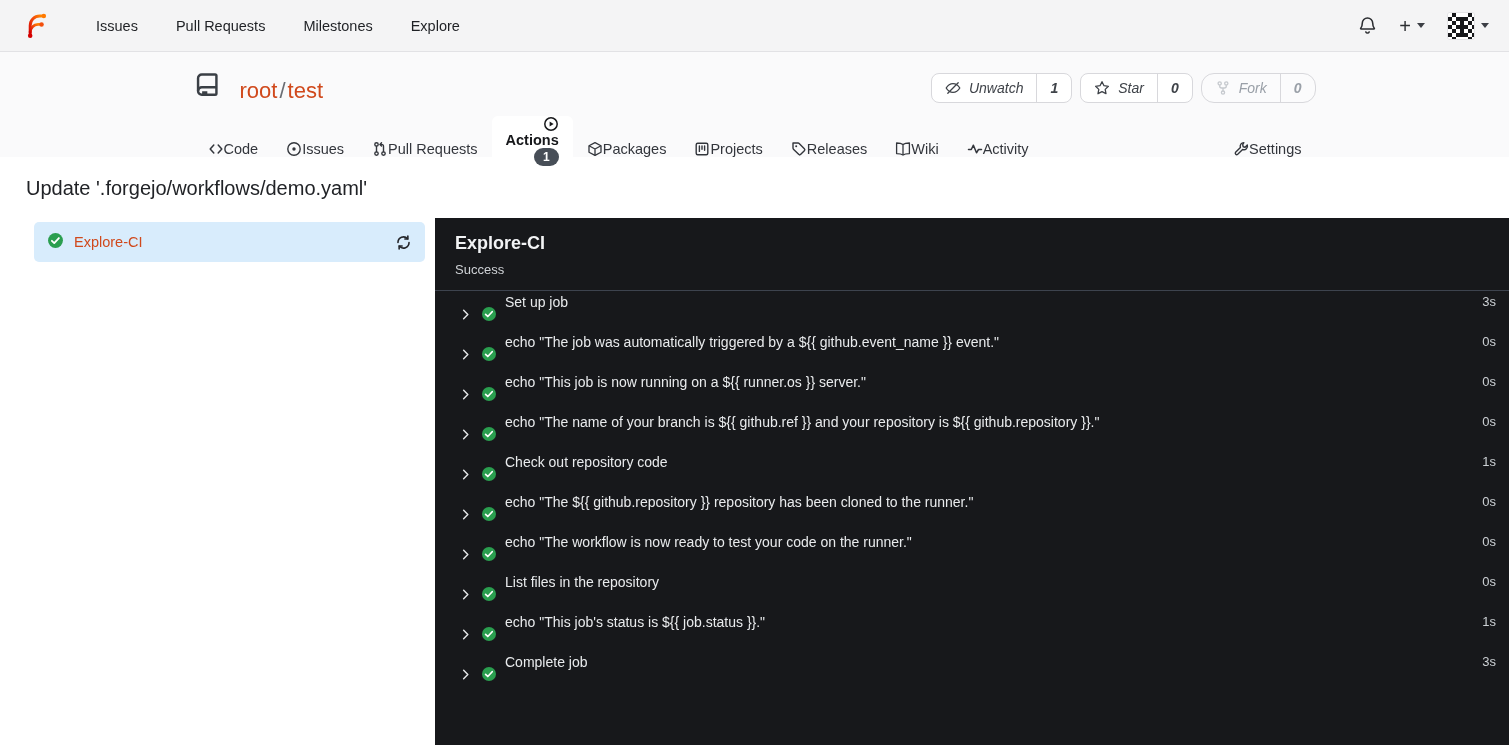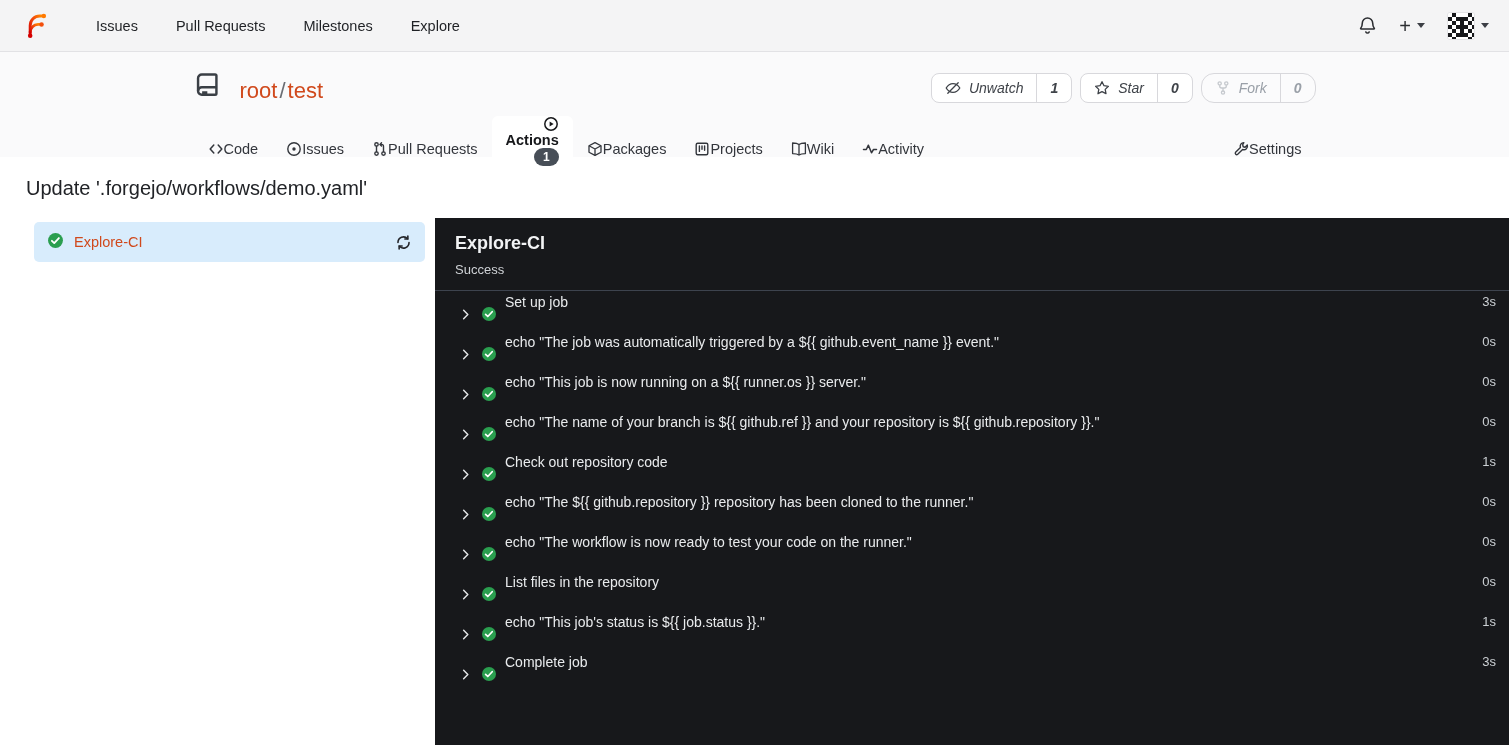--- a/index.html
+++ b/index.html
@@ -235,20 +235,27 @@
         <span data-interactable="false">Packages</span>
       </a>
       <a class="tab" data-interactable="true">
         <svg width="16" height="16" viewBox="0 0 16 16" fill="none" stroke="#33363c" stroke-width="1.4">
           <rect x="2.2" y="2.2" width="11.6" height="11.6" rx="1.5"></rect>
             <path d="M5.4 5v5.4M8 5v3.2M10.6 5v4.2" stroke-linecap="round"></path>
         </svg>
         <span data-interactable="false">Projects</span>
       </a>
       <a class="tab" data-interactable="true">
+        <svg width="16" height="16" viewBox="0 0 16 16" fill="none" stroke="#33363c" stroke-width="1.4" stroke-linejoin="round">
+          <path d="M2 2h5.1c.4 0 .78.16 1.06.44l5.2 5.2a1.5 1.5 0 0 1 0 2.12l-3.6 3.6a1.5 1.5 0 0 1-2.12 0l-5.2-5.2A1.5 1.5 0 0 1 2 7.1z"></path>
+          <circle cx="5.2" cy="5.2" r="1" fill="#33363c" stroke="none"></circle>
+        </svg>
+        <span data-interactable="false">Releases</span>
+      </a>
+      <a class="tab" data-interactable="true">
         <svg width="16" height="16" viewBox="0 0 16 16" fill="none" stroke="#33363c" stroke-width="1.3" stroke-linejoin="round">
           <path d="M8 3.4C6.5 2.3 4.6 2 1.6 2v10.6c3 0 4.9.3 6.4 1.4 1.5-1.1 3.4-1.4 6.4-1.4V2c-3 0-4.9.3-6.4 1.4z"></path>
             <path d="M8 3.4V14"></path>
         </svg>
         <span data-interactable="false">Wiki</span>
       </a>
       <a class="tab" data-interactable="true">
         <svg width="16" height="16" viewBox="0 0 16 16" fill="none" stroke="#33363c" stroke-width="1.5" stroke-linecap="round" stroke-linejoin="round">
           <path d="M1.5 8.5h2.8l2.1-4.3 3.1 7.6 2-3.3h3"></path>
         </svg>

